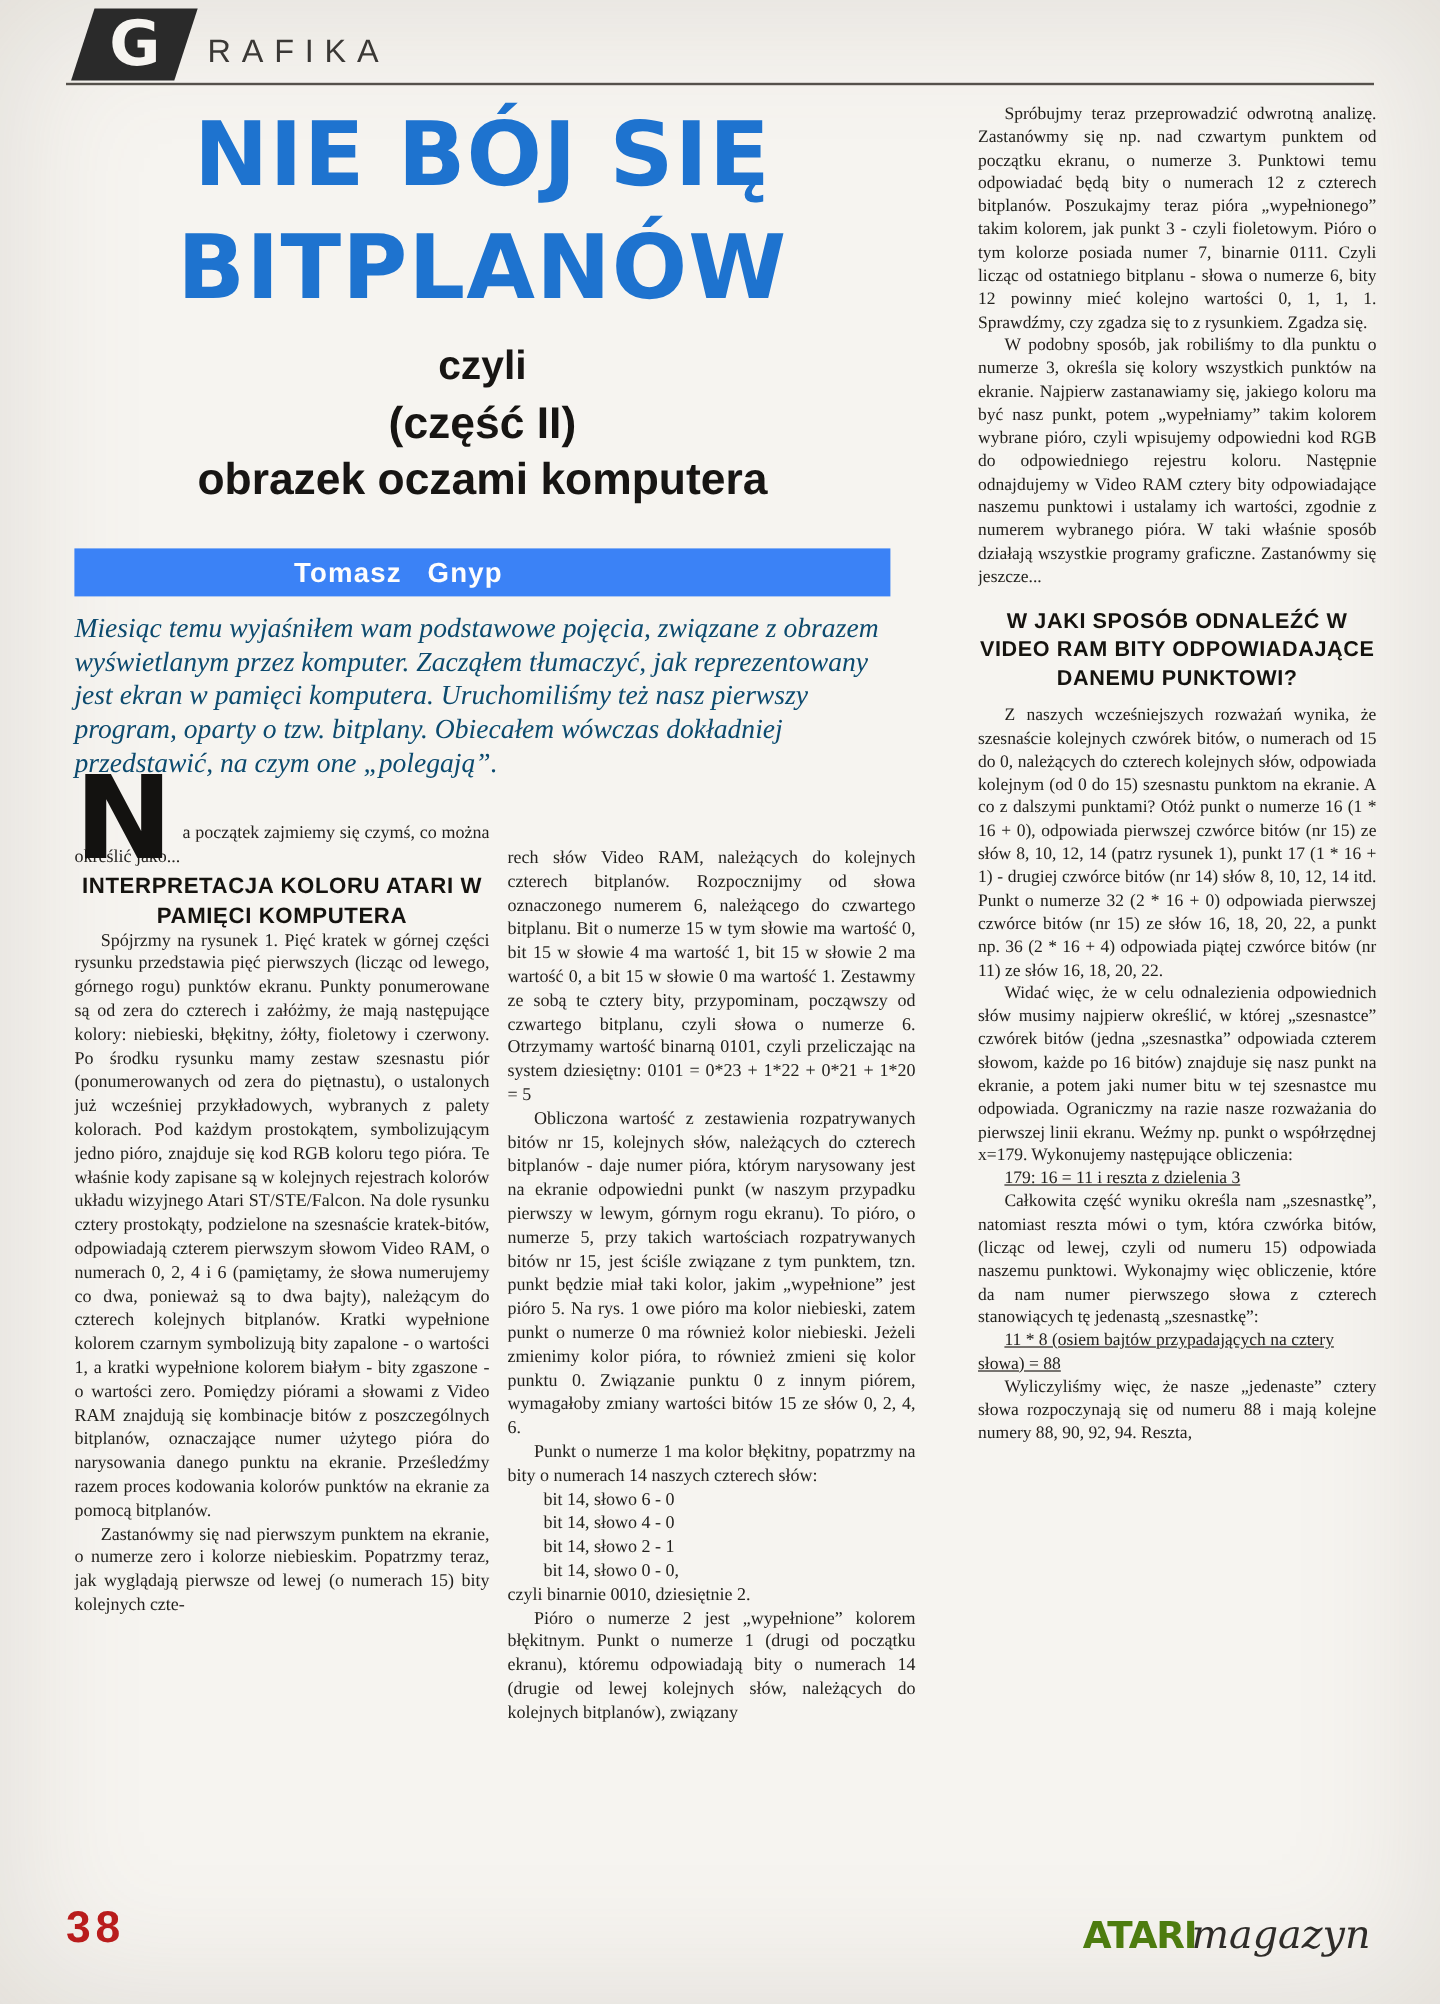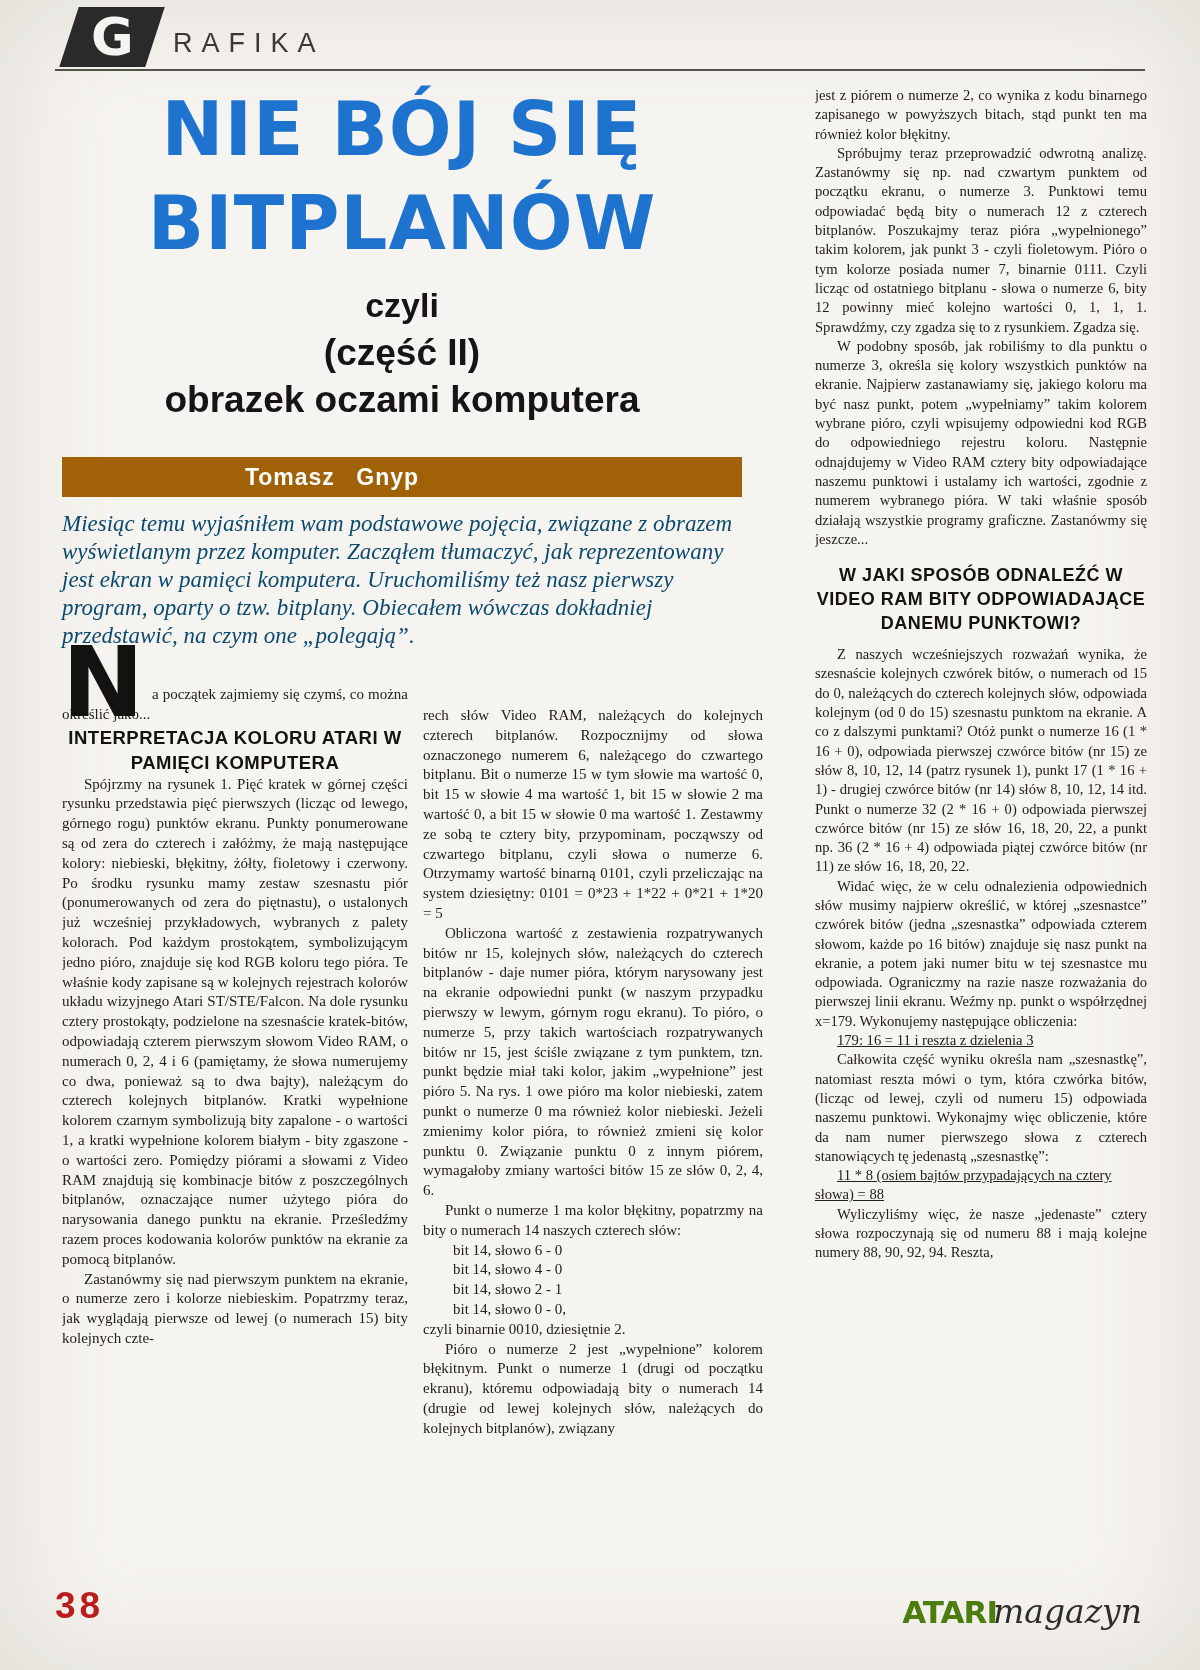--- a/index.html
+++ b/index.html
@@ -30,21 +30,21 @@
     margin:0;font-family:"DejaVu Sans",sans-serif;font-weight:bold;
     font-size:74px;line-height:94px;letter-spacing:1px;color:#1e73cf;
   }
   .subtitle{
     margin:12px 0 0 0;font-family:"Liberation Sans",sans-serif;font-weight:bold;
     color:#171513;font-size:37px;line-height:47px;
   }
   .subtitle .s1{font-size:34px;}
   
   .author-banner{
-    position:absolute;left:62px;top:457px;width:680px;height:40px;background:#a16207;
+    position:absolute;left:62px;top:457px;width:680px;height:40px;background:#3b82f6;
     display:flex;align-items:center;justify-content:center;padding-right:0;box-sizing:border-box;
   }
   .author-banner span{
     color:#fdfdfd;font-family:"Liberation Sans",sans-serif;font-weight:bold;
     font-size:23px;letter-spacing:1px;word-spacing:14px;margin-right:140px;
   }
   
   .lead{
     position:absolute;left:62px;top:510px;width:678px;margin:0;
     font-style:italic;font-size:23px;line-height:28px;color:#0c4a6e;text-align:left;
@@ -129,21 +129,20 @@
     <p class="ind">Punkt o numerze 1 ma kolor błękitny, popatrzmy na bity o numerach 14 naszych czterech słów:</p>
     <p class="bitline">bit 14, słowo 6 - 0</p>
     <p class="bitline">bit 14, słowo 4 - 0</p>
     <p class="bitline">bit 14, słowo 2 - 1</p>
     <p class="bitline">bit 14, słowo 0 - 0,</p>
     <p>czyli binarnie 0010, dziesiętnie 2.</p>
     <p class="ind">Pióro o numerze 2 jest „wypełnione” kolorem błękitnym. Punkt o numerze 1 (drugi od początku ekranu), któremu odpowiadają bity o numerach 14 (drugie od lewej kolejnych słów, należących do kolejnych bitplanów), związany</p>
   </div>
 
   <div class="col col-right">
-    <p>jest z piórem o numerze 2, co wynika z kodu binarnego zapisanego w powyższych bitach, stąd punkt ten ma również kolor błękitny.</p>
     <p class="ind">Spróbujmy teraz przeprowadzić odwrotną analizę. Zastanówmy się np. nad czwartym punktem od początku ekranu, o numerze 3. Punktowi temu odpowiadać będą bity o numerach 12 z czterech bitplanów. Poszukajmy teraz pióra „wypełnionego” takim kolorem, jak punkt 3 - czyli fioletowym. Pióro o tym kolorze posiada numer 7, binarnie 0111. Czyli licząc od ostatniego bitplanu - słowa o numerze 6, bity 12 powinny mieć kolejno wartości 0, 1, 1, 1. Sprawdźmy, czy zgadza się to z rysunkiem. Zgadza się.</p>
     <p class="ind">W podobny sposób, jak robiliśmy to dla punktu o numerze 3, określa się kolory wszystkich punktów na ekranie. Najpierw zastanawiamy się, jakiego koloru ma być nasz punkt, potem „wypełniamy” takim kolorem wybrane pióro, czyli wpisujemy odpowiedni kod RGB do odpowiedniego rejestru koloru. Następnie odnajdujemy w Video RAM cztery bity odpowiadające naszemu punktowi i ustalamy ich wartości, zgodnie z numerem wybranego pióra. W taki właśnie sposób działają wszystkie programy graficzne. Zastanówmy się jeszcze...</p>
     <p class="col-heading">W JAKI SPOSÓB ODNALEŹĆ W VIDEO RAM BITY ODPOWIADAJĄCE DANEMU PUNKTOWI?</p>
     <p class="ind">Z naszych wcześniejszych rozważań wynika, że szesnaście kolejnych czwórek bitów, o numerach od 15 do 0, należących do czterech kolejnych słów, odpowiada kolejnym (od 0 do 15) szesnastu punktom na ekranie. A co z dalszymi punktami? Otóż punkt o numerze 16 (1 * 16 + 0), odpowiada pierwszej czwórce bitów (nr 15) ze słów 8, 10, 12, 14 (patrz rysunek 1), punkt 17 (1 * 16 + 1) - drugiej czwórce bitów (nr 14) słów 8, 10, 12, 14 itd. Punkt o numerze 32 (2 * 16 + 0) odpowiada pierwszej czwórce bitów (nr 15) ze słów 16, 18, 20, 22, a punkt np. 36 (2 * 16 + 4) odpowiada piątej czwórce bitów (nr 11) ze słów 16, 18, 20, 22.</p>
     <p class="ind">Widać więc, że w celu odnalezienia odpowiednich słów musimy najpierw określić, w której „szesnastce” czwórek bitów (jedna „szesnastka” odpowiada czterem słowom, każde po 16 bitów) znajduje się nasz punkt na ekranie, a potem jaki numer bitu w tej szesnastce mu odpowiada. Ograniczmy na razie nasze rozważania do pierwszej linii ekranu. Weźmy np. punkt o współrzędnej x=179. Wykonujemy następujące obliczenia:</p>
     <p class="formula">179: 16 = 11 i reszta z dzielenia 3</p>
     <p class="ind">Całkowita część wyniku określa nam „szesnastkę”, natomiast reszta mówi o tym, która czwórka bitów, (licząc od lewej, czyli od numeru 15) odpowiada naszemu punktowi. Wykonajmy więc obliczenie, które da nam numer pierwszego słowa z czterech stanowiących tę jedenastą „szesnastkę”:</p>
     <p class="formula">11 * 8 (osiem bajtów przypadających na cztery słowa) = 88</p>
     <p class="ind">Wyliczyliśmy więc, że nasze „jedenaste” cztery słowa rozpoczynają się od numeru 88 i mają kolejne numery 88, 90, 92, 94. Reszta,</p>
   </div>

